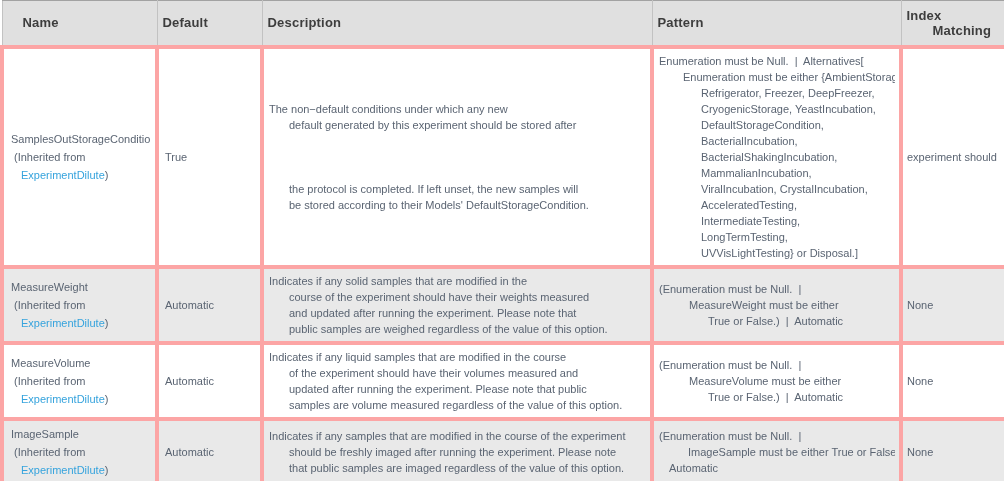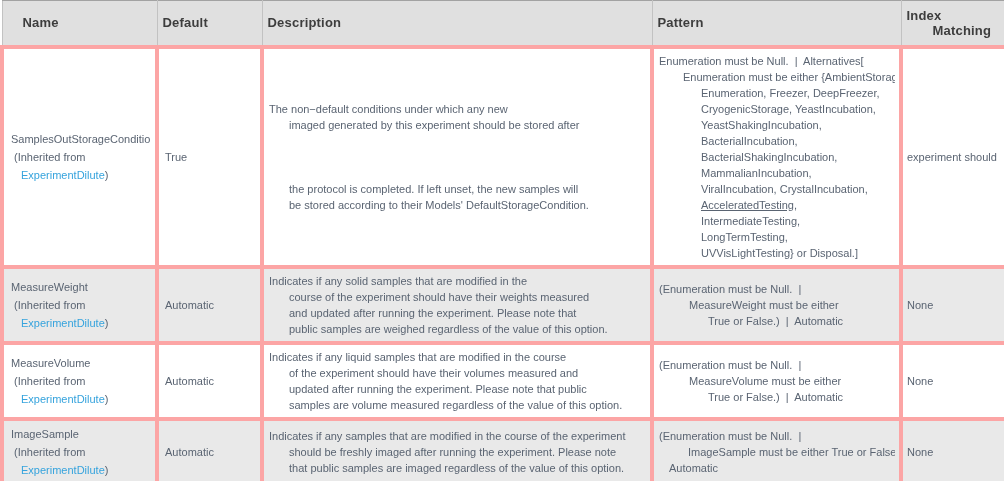--- a/index.html
+++ b/index.html
@@ -91,35 +91,35 @@
         <td class="name-cell">
           <div class="line">SamplesOutStorageCondition</div>
           <div class="line ind3">(Inherited from</div>
           <div class="line ind10"><span class="link">ExperimentDilute</span><span>)</span></div>
         </td>
         <td class="default-cell">
           <div class="line">True</div>
         </td>
         <td class="desc-cell">
           <div class="line" style="padding-left: 0px;">The non−default conditions under which any new</div>
-          <div class="line" style="padding-left: 20px;">imaged generated by this experiment should be stored after</div>
+          <div class="line" style="padding-left: 20px;">default generated by this experiment should be stored after</div>
           <div class="line" style="padding-left: 20px; margin-top: 48px;">the protocol is completed. If left unset, the new samples will</div>
           <div class="line" style="padding-left: 20px;">be stored according to their Models' DefaultStorageCondition.</div>
         </td>
         <td class="pattern-cell">
           <div class="line" style="padding-left: 0px;">Enumeration must be Null.  |  Alternatives[</div>
           <div class="line" style="padding-left: 24px;">Enumeration must be either {AmbientStorage,</div>
-          <div class="line" style="padding-left: 42px;">Enumeration, Freezer, DeepFreezer,</div>
+          <div class="line" style="padding-left: 42px;">Refrigerator, Freezer, DeepFreezer,</div>
           <div class="line" style="padding-left: 42px;">CryogenicStorage, YeastIncubation,</div>
-          <div class="line" style="padding-left: 42px;">YeastShakingIncubation,</div>
+          <div class="line" style="padding-left: 42px;">DefaultStorageCondition,</div>
           <div class="line" style="padding-left: 42px;">BacterialIncubation,</div>
           <div class="line" style="padding-left: 42px;">BacterialShakingIncubation,</div>
           <div class="line" style="padding-left: 42px;">MammalianIncubation,</div>
           <div class="line" style="padding-left: 42px;">ViralIncubation, CrystalIncubation,</div>
-          <div class="line" style="padding-left: 42px; text-decoration: underline;">AcceleratedTesting,</div>
+          <div class="line" style="padding-left: 42px;">AcceleratedTesting,</div>
           <div class="line" style="padding-left: 42px;">IntermediateTesting,</div>
           <div class="line" style="padding-left: 42px;">LongTermTesting,</div>
           <div class="line" style="padding-left: 42px;">UVVisLightTesting} or Disposal.]</div>
         </td>
         <td class="index-cell">
           <div class="line">experiment should</div>
         </td>
       </tr>
       <tr>
         <td class="name-cell">

